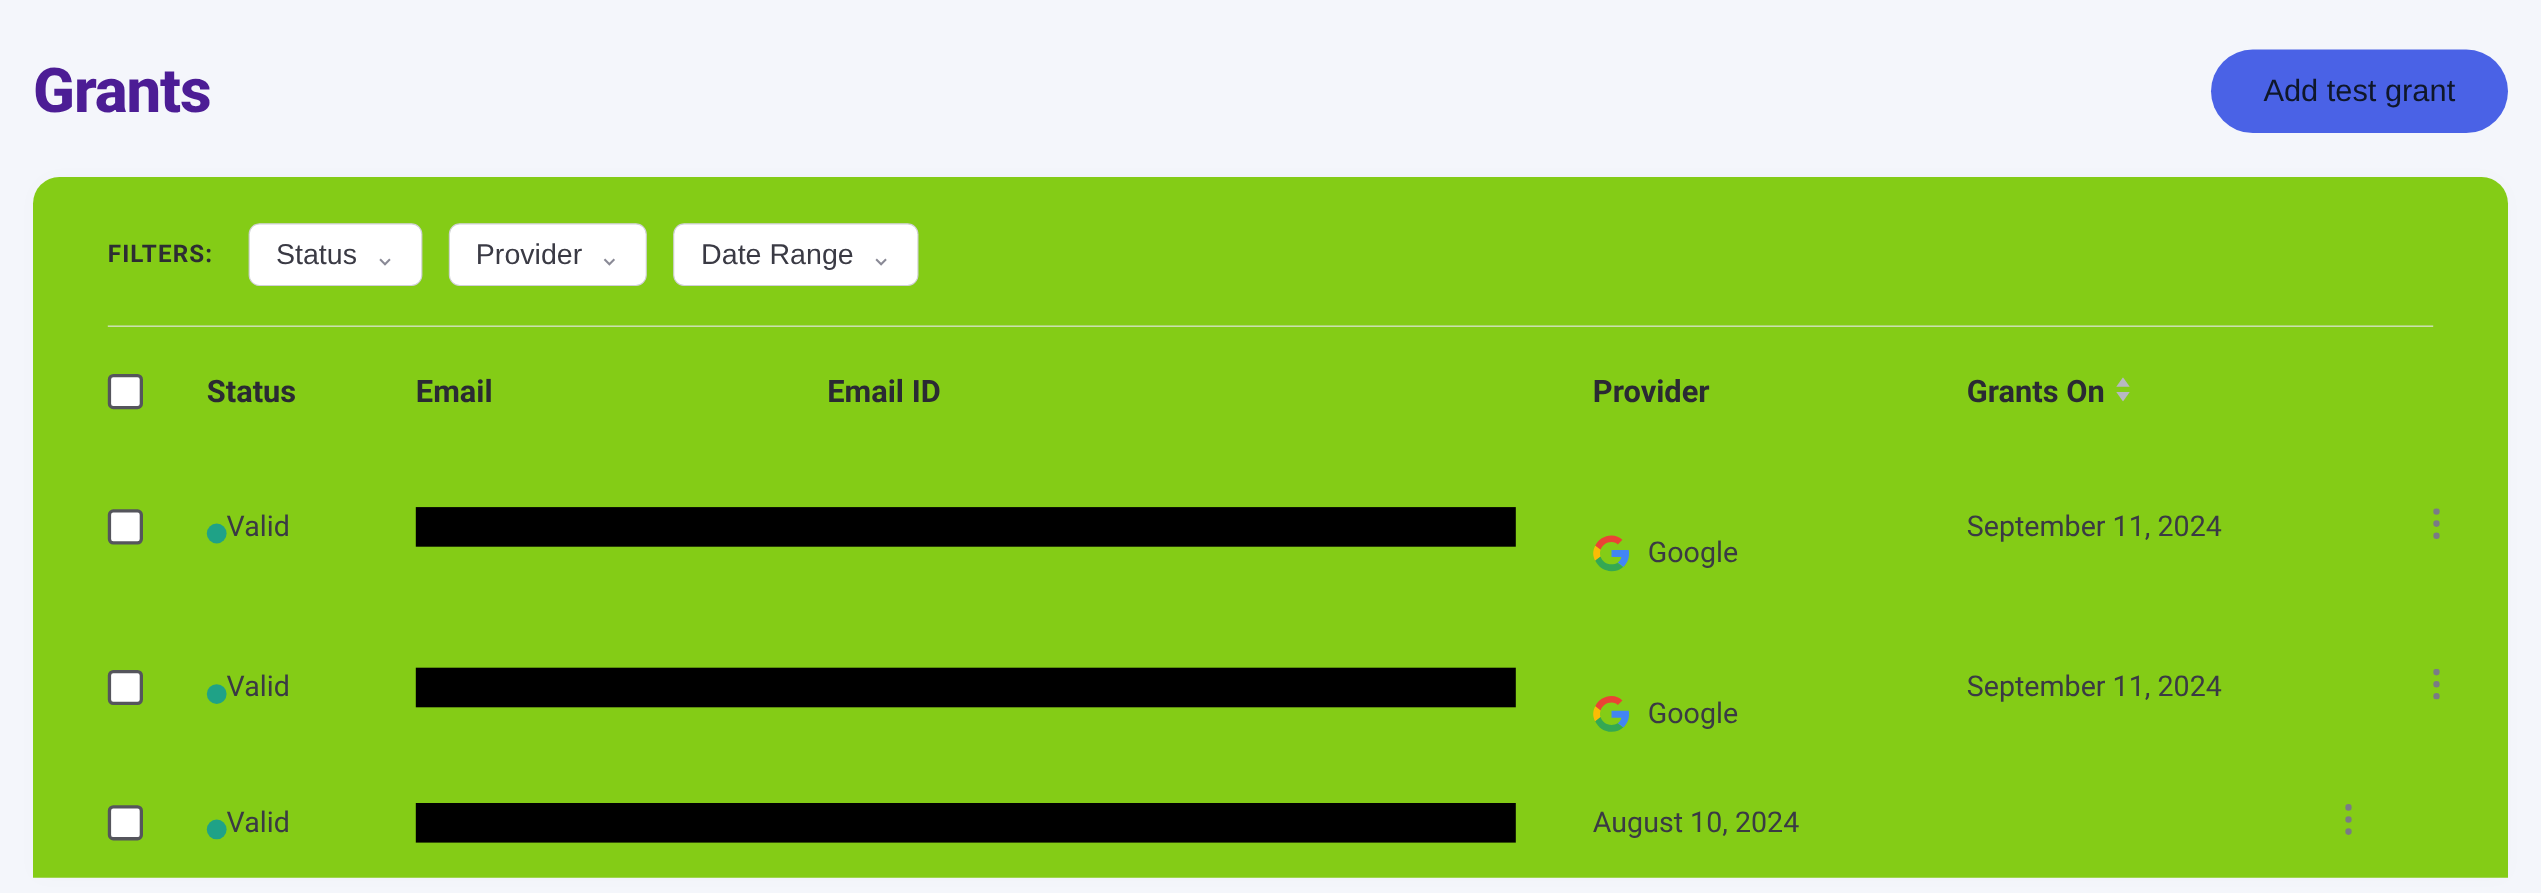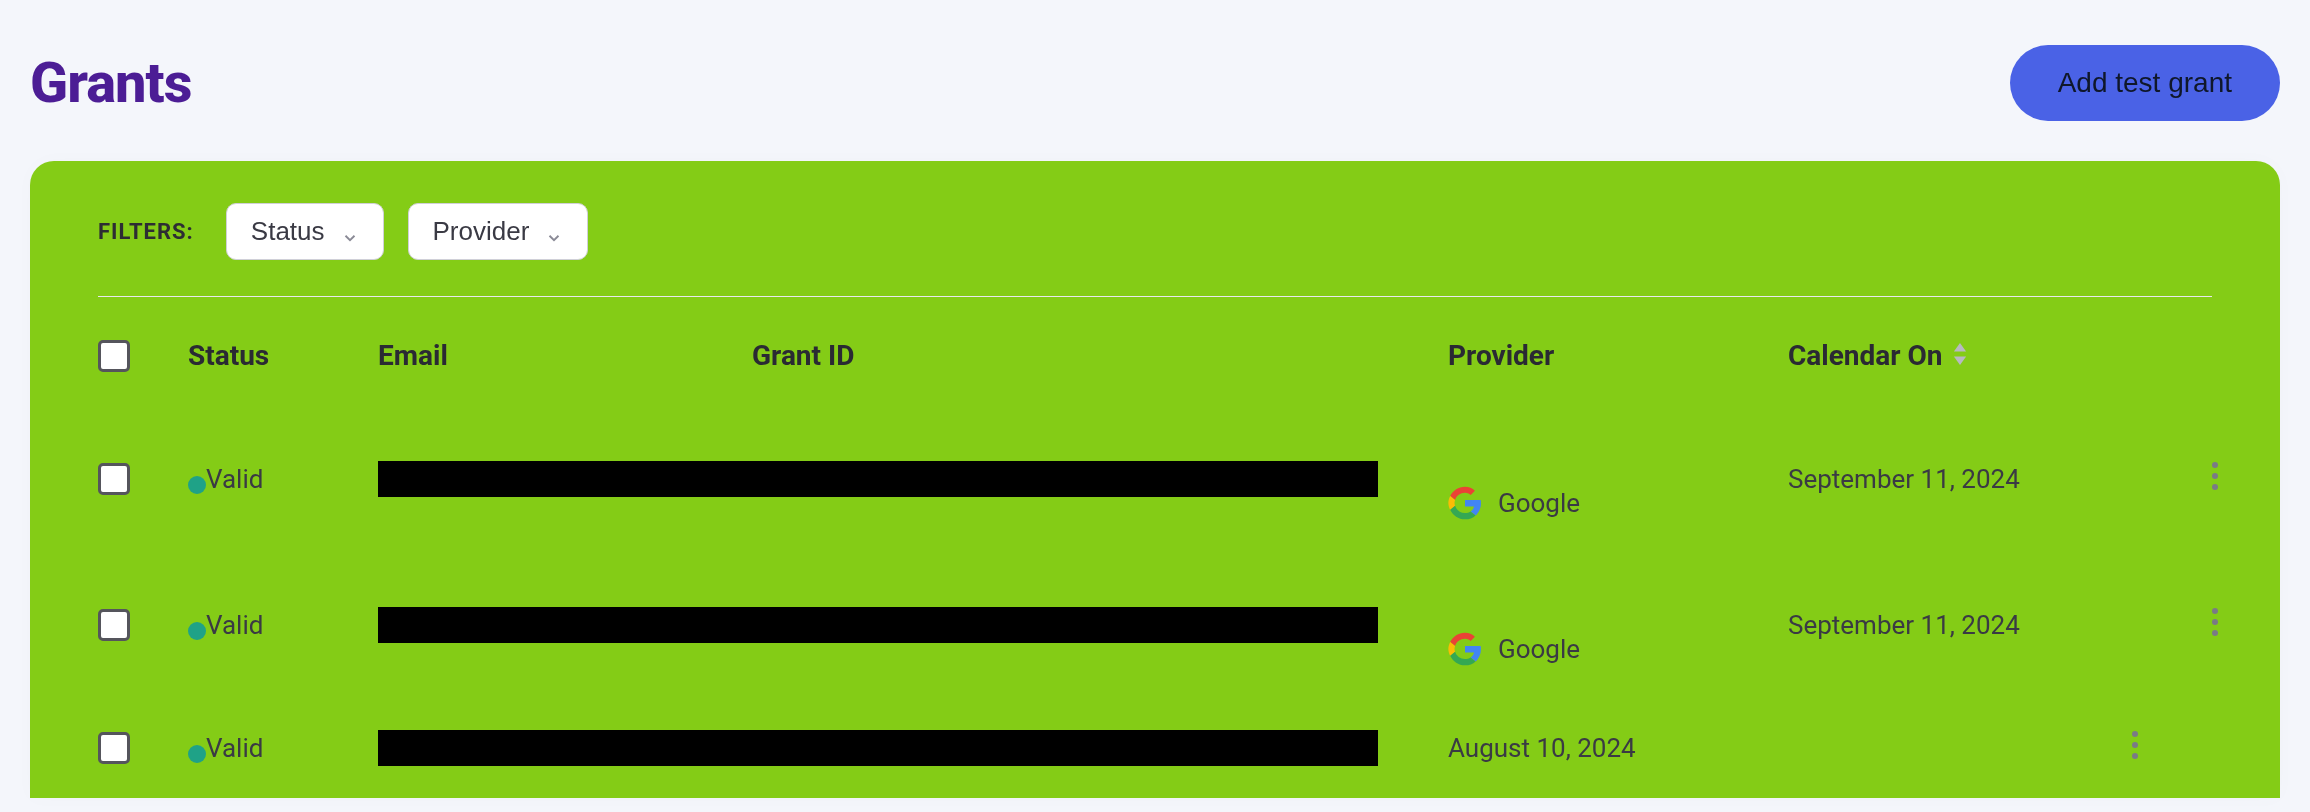--- a/index.html
+++ b/index.html
@@ -158,34 +158,42 @@
 
       <button class="filter-chip">
         <span>Provider</span>
         <span class="chevron-down">
           <svg viewBox="0 0 24 24" fill="none" stroke-width="2.5">
               <polyline points="6 9 12 15 18 9"></polyline>
             </svg>
         </span>
       </button>
 
+      <button class="filter-chip">
+        <span>Date Range</span>
+        <span class="chevron-down">
+          <svg viewBox="0 0 24 24" fill="none" stroke-width="2.5">
+              <polyline points="6 9 12 15 18 9"></polyline>
+            </svg>
+        </span>
+      </button>
     </div>
 
     <div class="table-header">
       <div>
         <div class="checkbox"></div>
       </div>
       <div>Status</div>
       <div style="display:flex; gap:0;">
         <span style="width:374px; display:inline-block;">Email</span>
-        <span>Grant ID</span>
+        <span>Email ID</span>
       </div>
       <div>Provider</div>
       <div class="th-updated">
-        <span>Calendar On</span>
+        <span>Grants On</span>
         <span class="sort-icon">
           <svg viewBox="0 0 12 18" fill="#b8b8c2">
               <polygon points="6,0 11,7 1,7"></polygon>
               <polygon points="6,18 11,11 1,11"></polygon>
             </svg>
         </span>
       </div>
       <div></div>
     </div>
 

